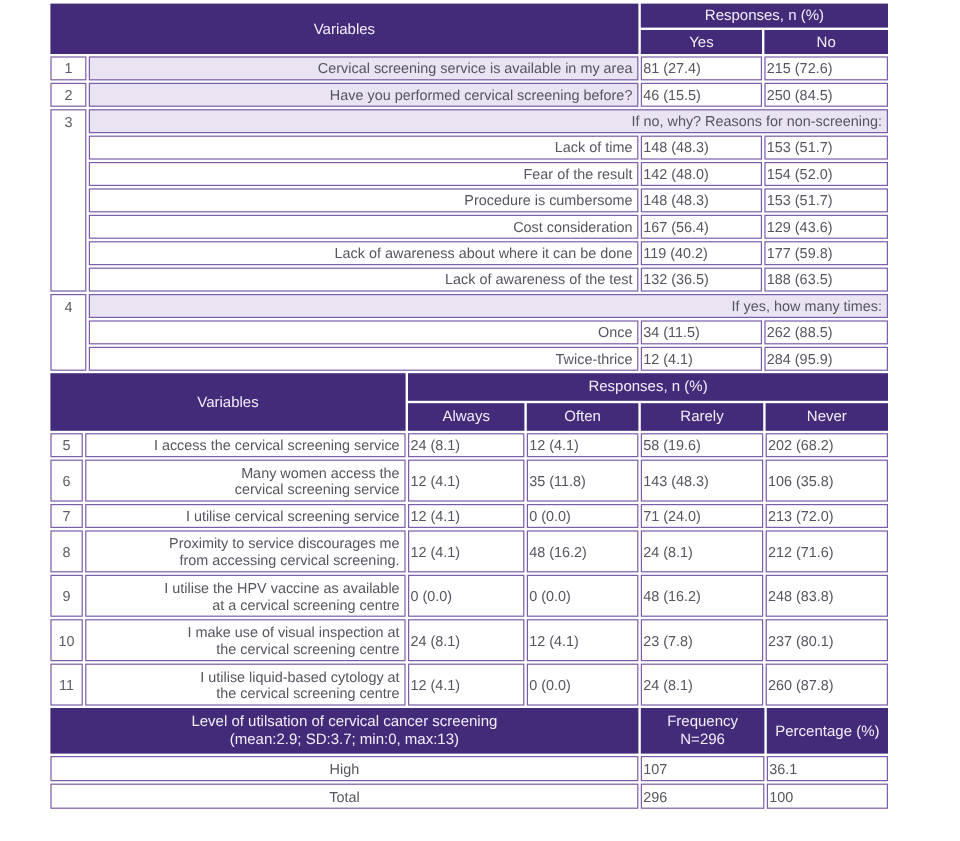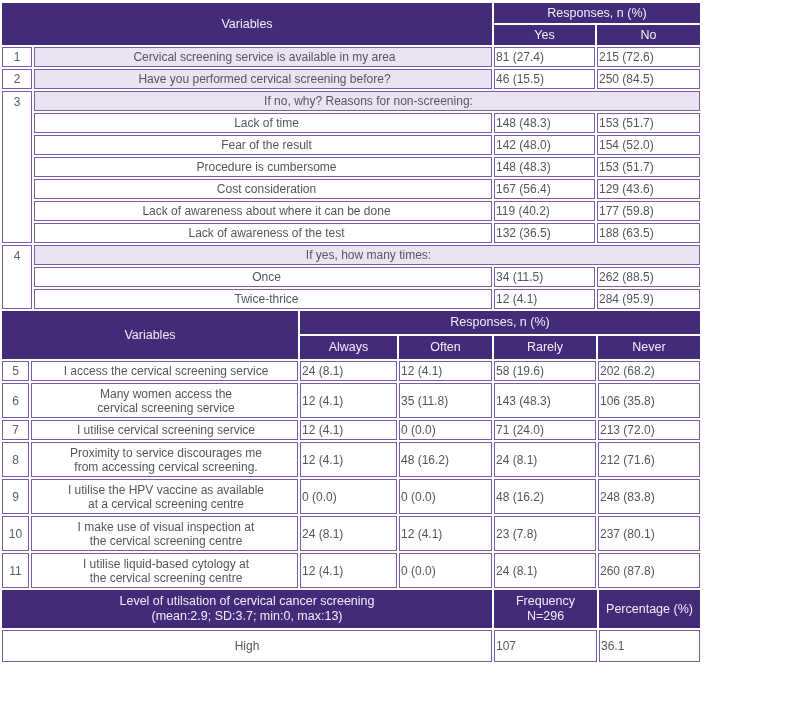--- a/index.html
+++ b/index.html
@@ -3,21 +3,21 @@
 <meta charset="utf-8">
 <style>
   * { box-sizing: border-box; }
   html, body { margin: 0; padding: 0; }
   body {
     width: 800px; height: 701px;
     background: #ffffff;
     font-family: "Liberation Sans", "DejaVu Sans", sans-serif;
     overflow: hidden;
   }
-  .page { padding-top: 1px; }
+  .page { padding-top: 1px; margin-left: 40px; }
 
   table.t {
     border-collapse: separate;
     border-spacing: 2px;
     table-layout: fixed;
     width: 702px;
   }
   table.t + table.t { margin-top: -2px; }
 
   td { overflow: hidden; }
@@ -39,33 +39,33 @@
     background: #ffffff;
     color: #57545F;
     font-size: 12px;
     line-height: 14px;
     vertical-align: middle;
     white-space: pre-line;
   }
   .shade { background: #E9E3F2; }
   .num  { text-align: center; color: #5E5B66; }
   .val  { }
-  .lbl  { text-align: center; padding: 2px 4px 2px 7px; }
+  .lbl  { text-align: right; padding: 2px 4px 2px 7px; }
   .sub  { padding-left: 11px; }
   .ctr  { text-align: center; }
   .grp  { vertical-align: top; padding-top: 3px; }
 
   
   .t1 tr.hr td { height: 20px; }
   .t1 tr.br td { height: 20px; }
   .t2 tr.hr td { height: 23px; }
   .t2 tr.short td { height: 20px; }
   .t2 tr.tall td  { height: 35px; }
   .t3 tr.hr3 td { height: 38px; }
-  .t3 tr.br td  { height: 32px; }
+  .t3 tr.br td  { height: 21px; }
 </style>
 </head>
 <body>
 
 <div class="page">
 
   <table class="t t1">
     <colgroup>
       <col style="width:30px">
         <col style="width:458px">
@@ -240,16 +240,21 @@
 (mean:2.9; SD:3.7; min:0, max:13)</td>
       <td class="h">Frequency
 N=296</td>
       <td class="h">Percentage (%)</td>
     </tr>
     <tr class="br">
       <td class="b ctr">High</td>
       <td class="b val">107</td>
       <td class="b val">36.1</td>
     </tr>
+    <tr class="br">
+      <td class="b ctr">Total</td>
+      <td class="b val">296</td>
+      <td class="b val">100</td>
+    </tr>
   </tbody>
     </table>
 
 </div>
 
 </body></html>

